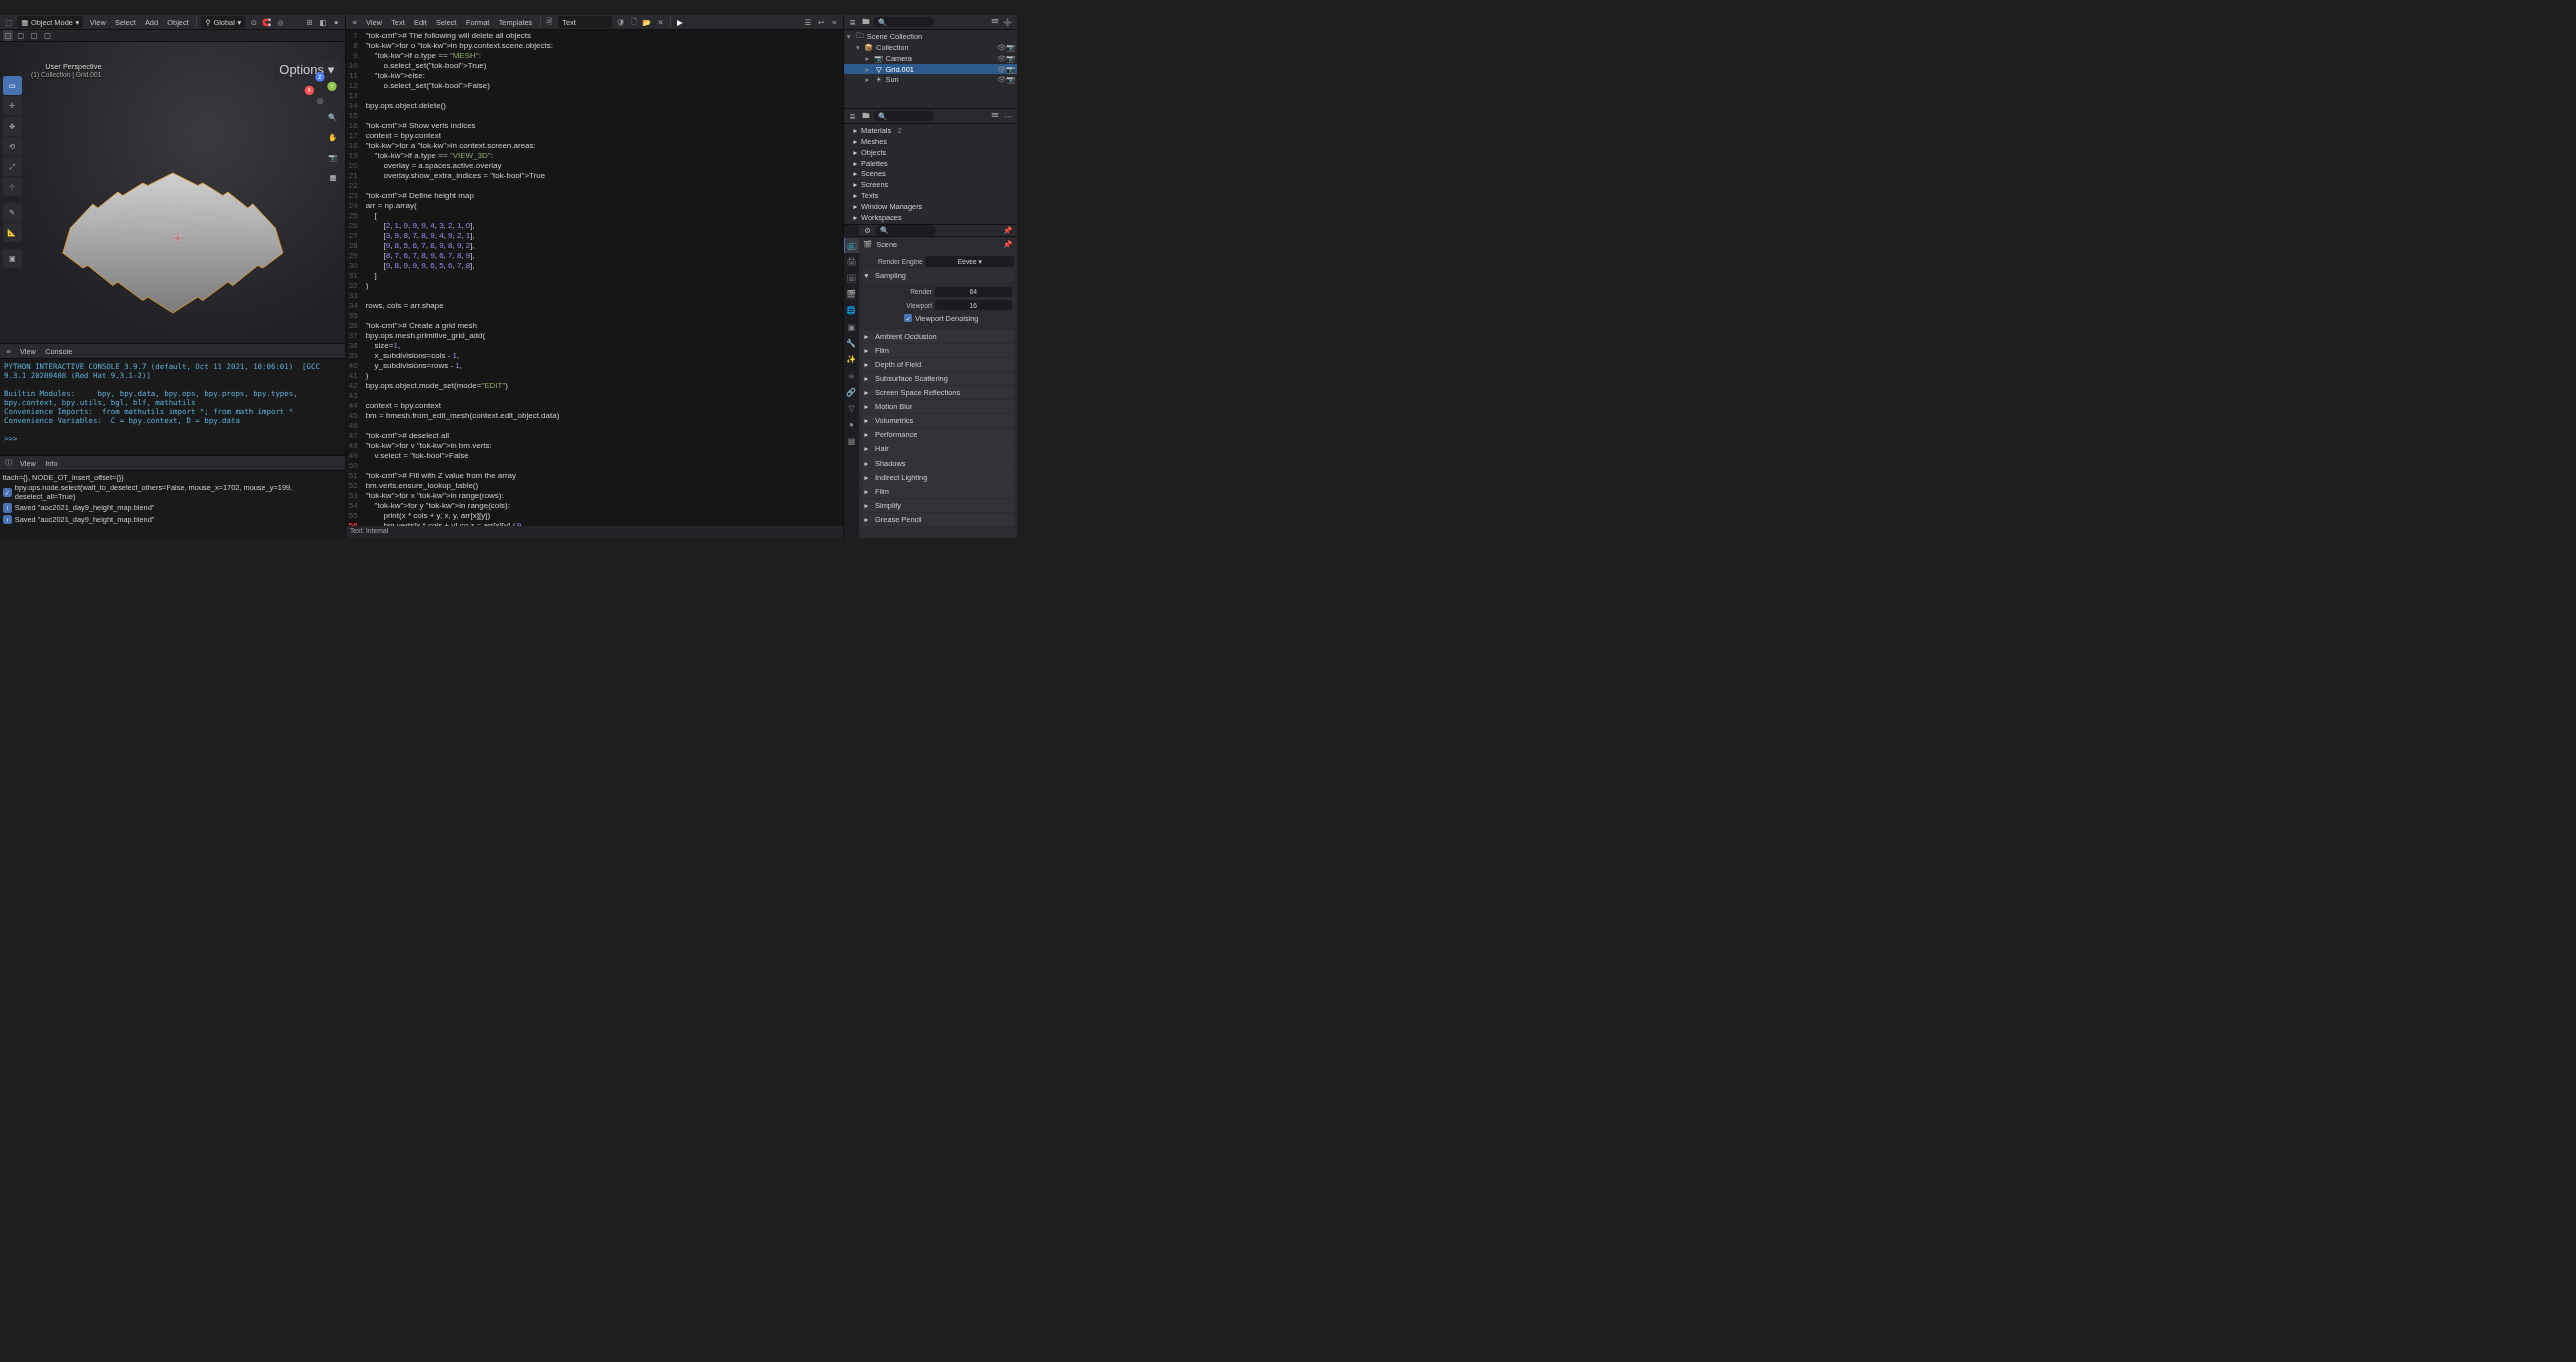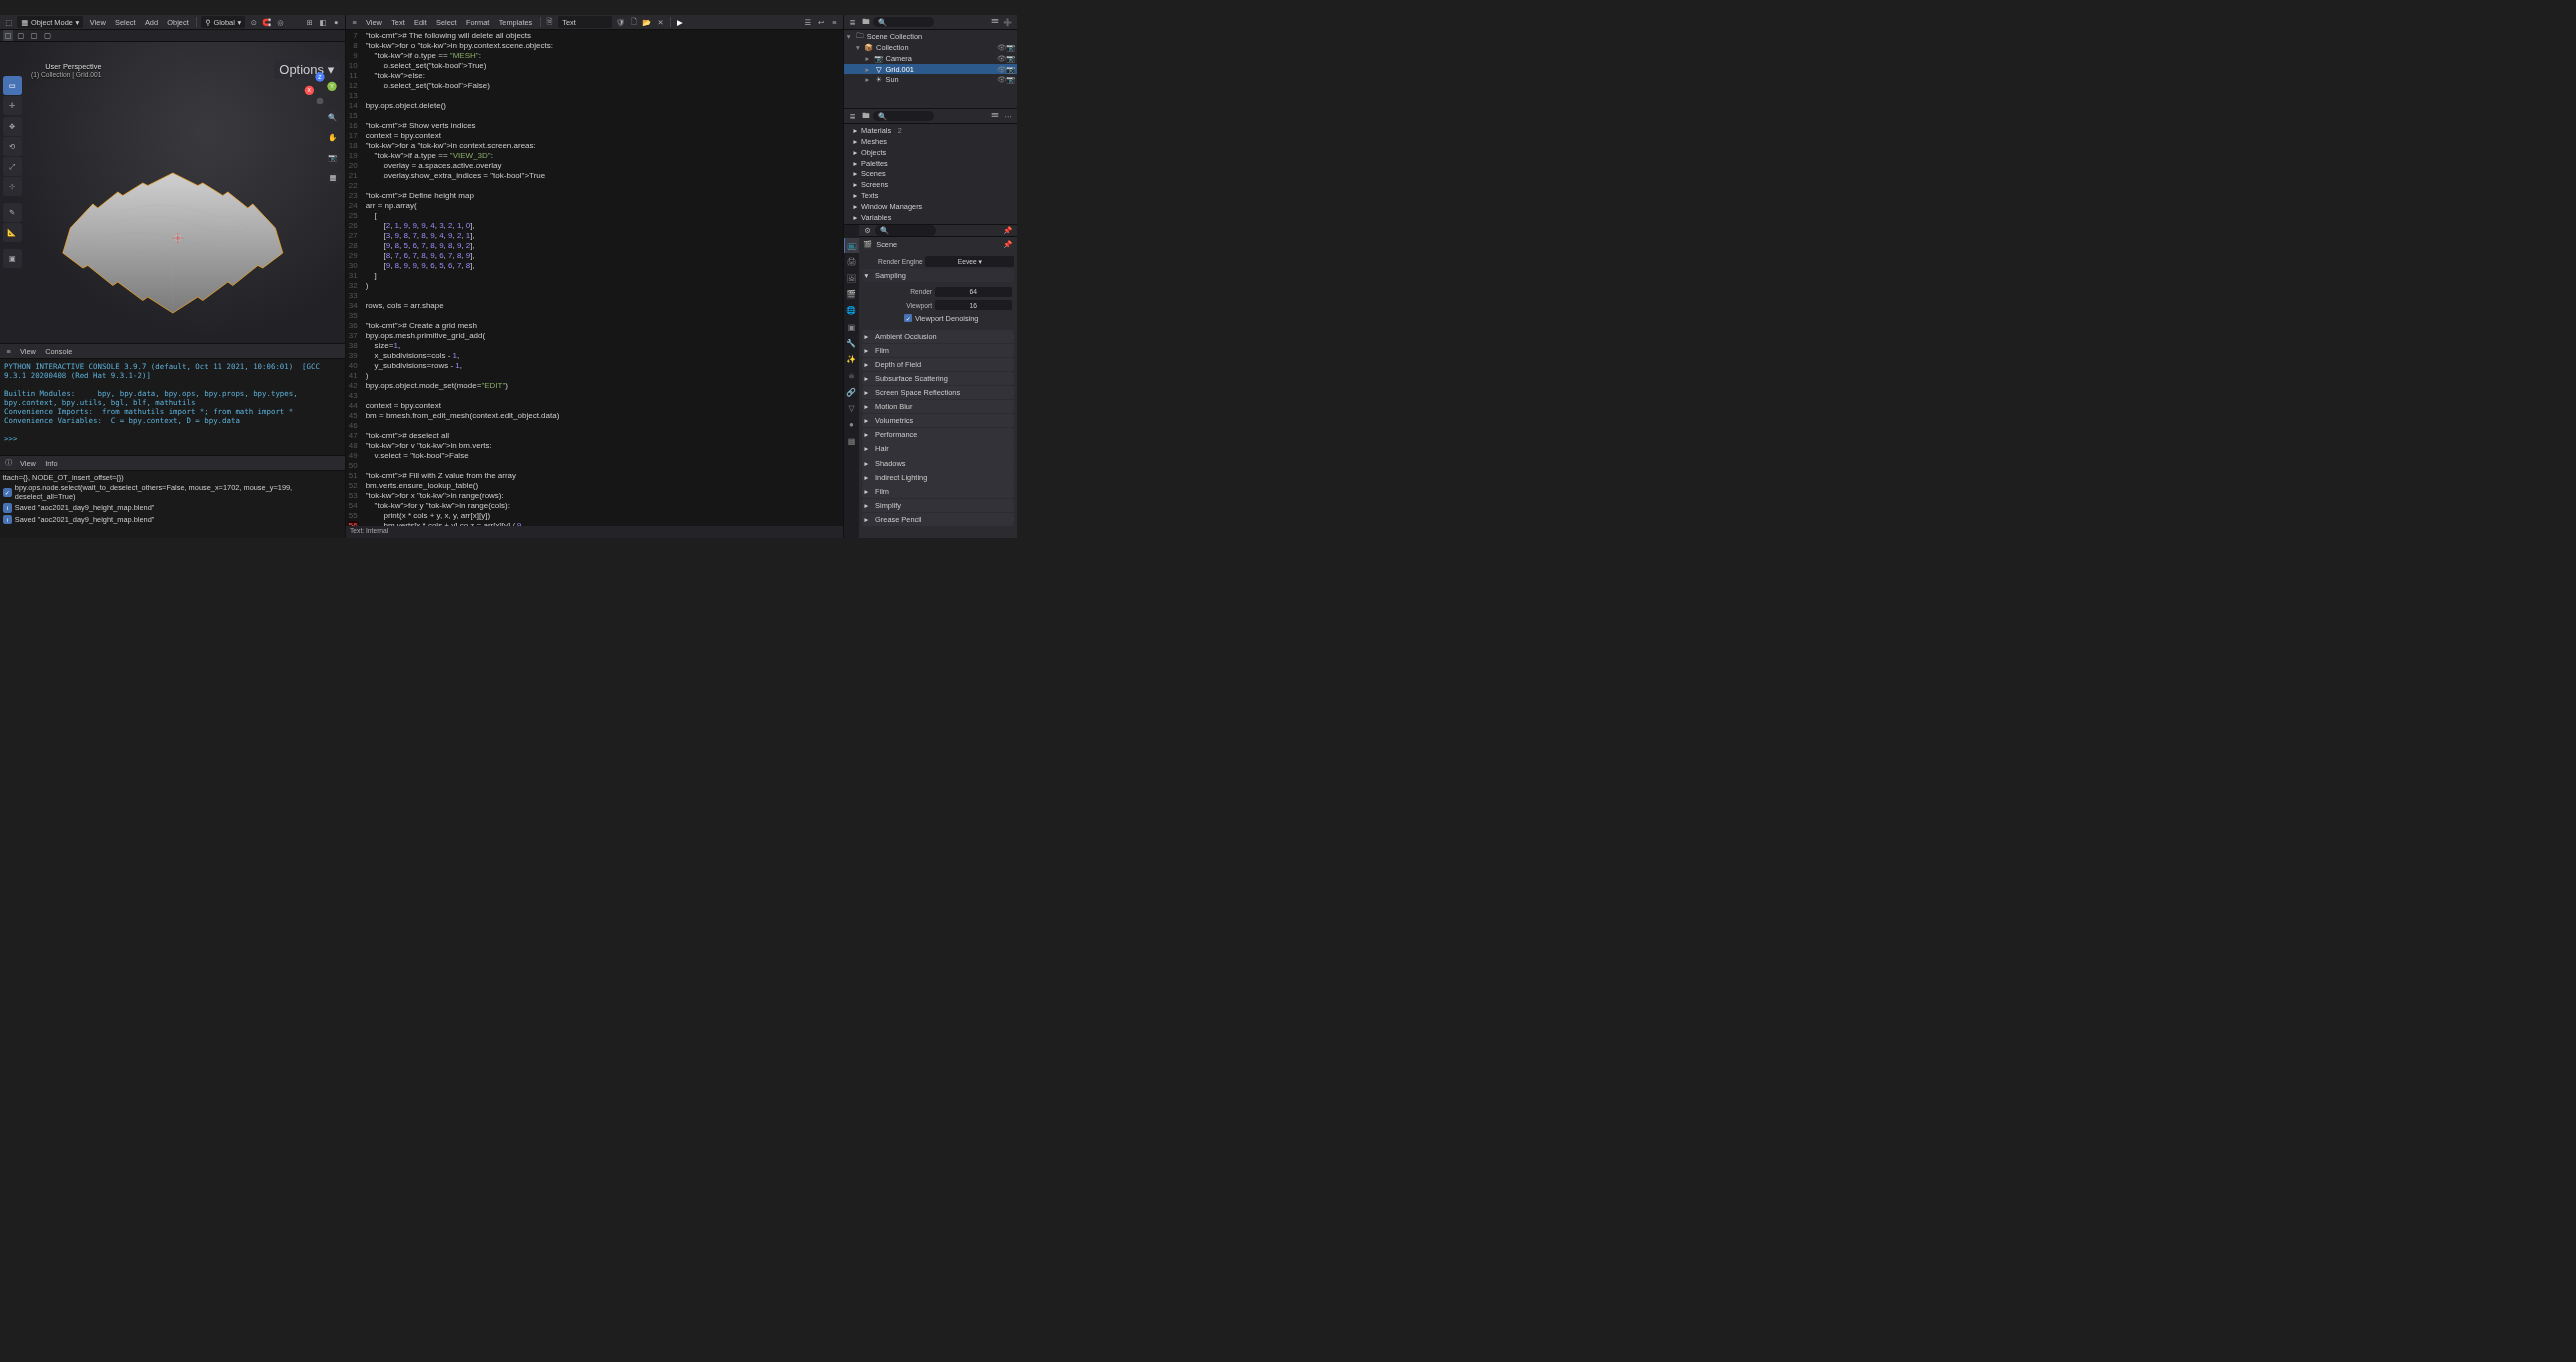--- a/index.html
+++ b/index.html
@@ -413,21 +413,21 @@
           <div class="data-row">
             <span class="exp">▸</span>
             <span>Texts</span>
           </div>
           <div class="data-row">
             <span class="exp">▸</span>
             <span>Window Managers</span>
           </div>
           <div class="data-row">
             <span class="exp">▸</span>
-            <span>Variables</span>
+            <span>Workspaces</span>
           </div>
         </div>
     </div>
 
     <div class="props">
       <div class="props-tabs">
         <div class="pt active">📺</div>
         <div class="pt">🖨</div>
         <div class="pt">🖼</div>
         <div class="pt">🎬</div>

